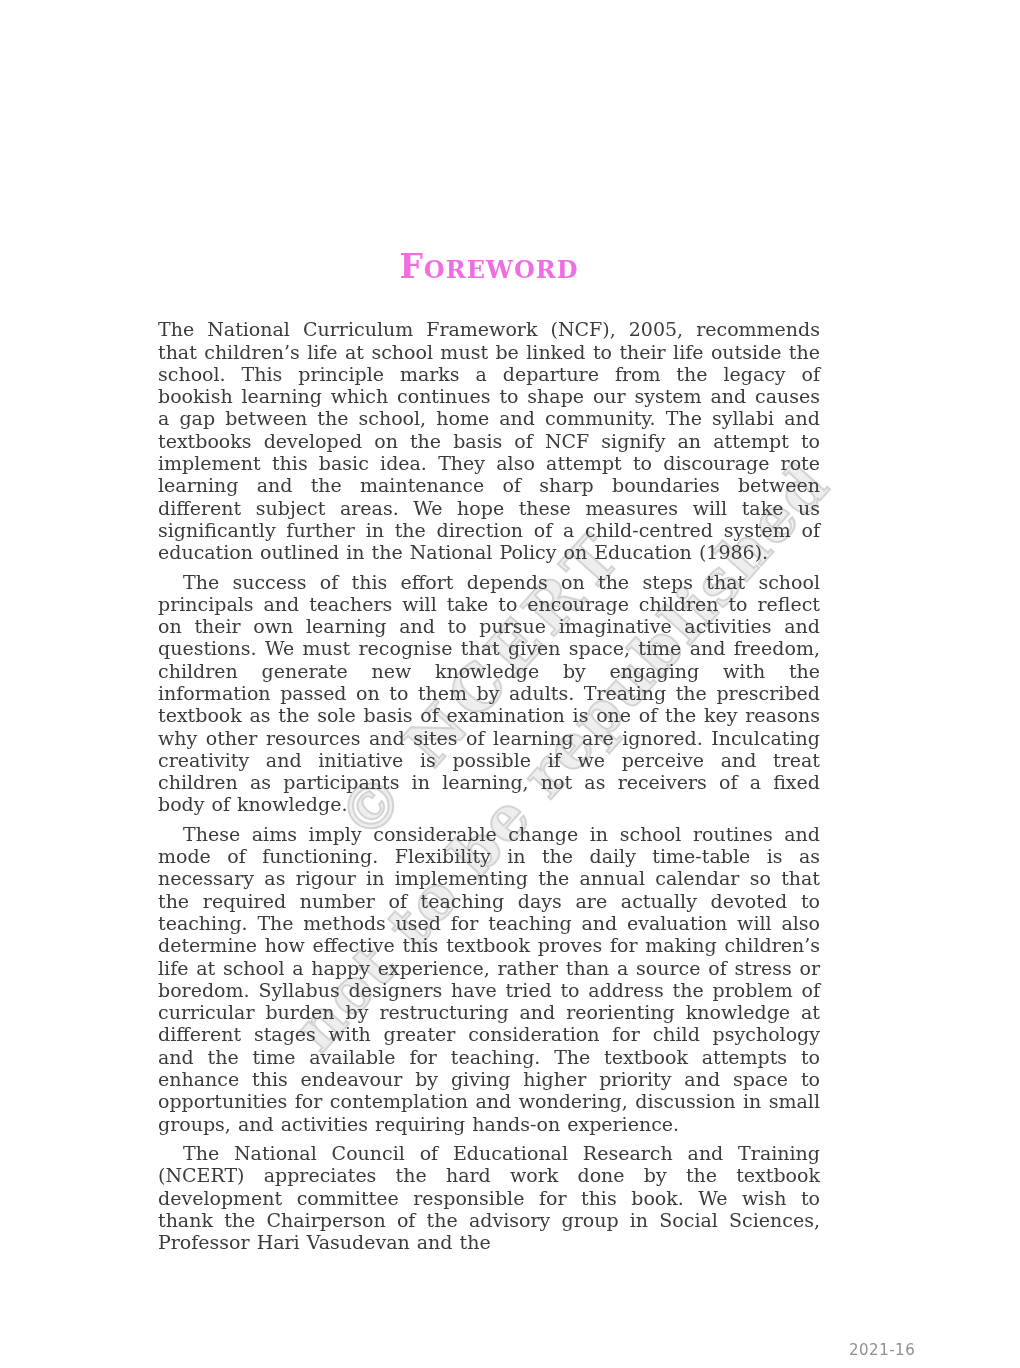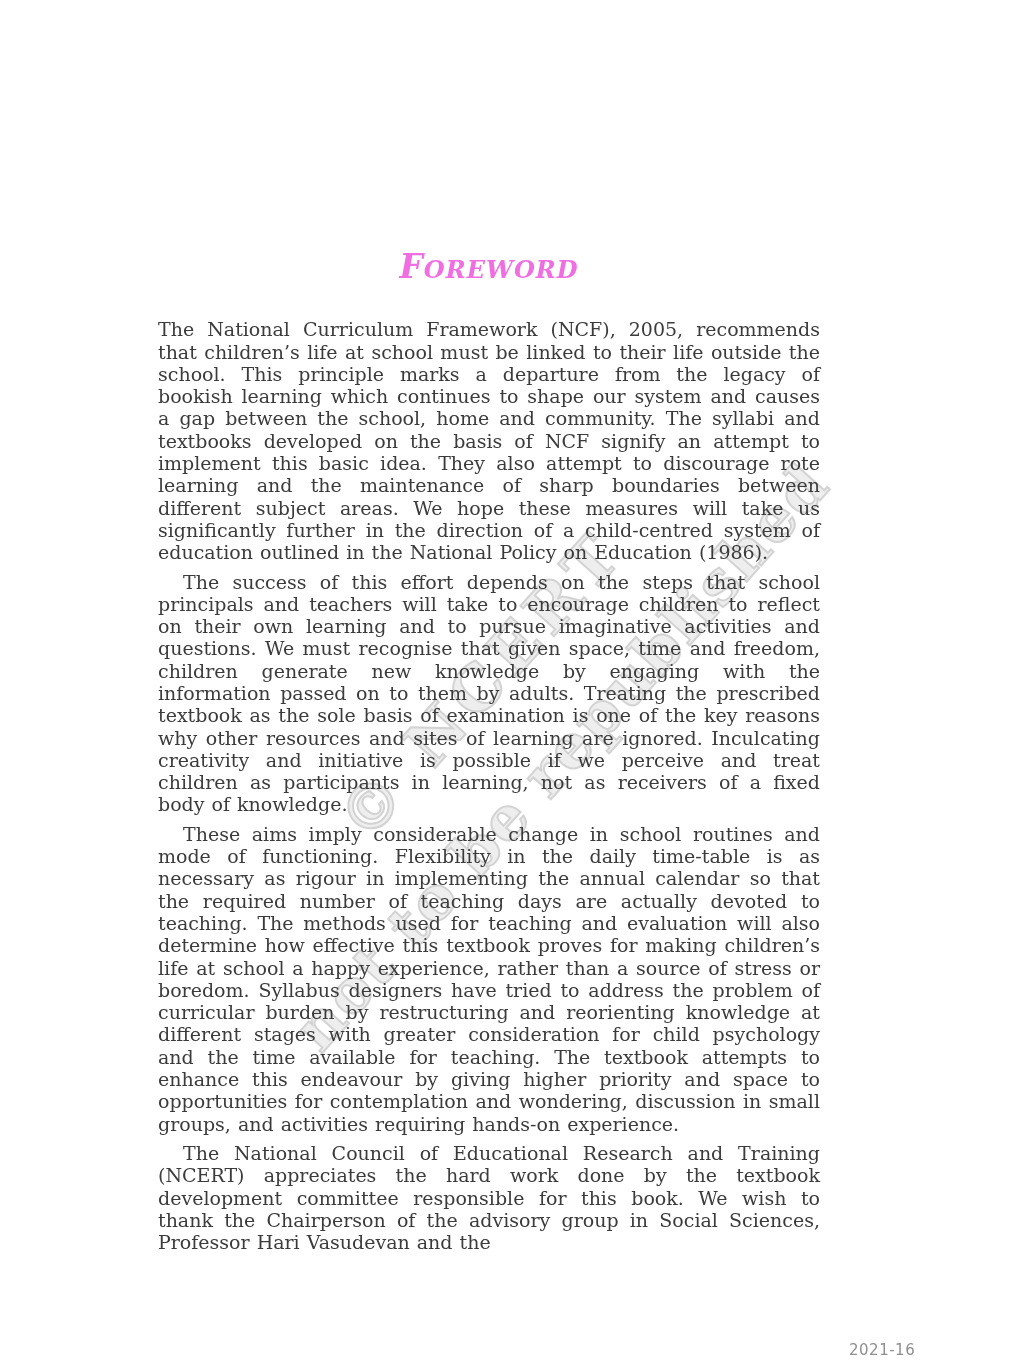--- a/index.html
+++ b/index.html
@@ -49,21 +49,20 @@
   .title {
     margin: 0;
     text-align: center;
     font-family: "DejaVu Serif", serif;
     font-weight: bold;
     font-size: 24px;
     line-height: 1.25;
     letter-spacing: 1px;
     color: #f06ee2;
     text-transform: uppercase;
-    font-style: italic;
   }
   .title::first-letter {
     font-size: 33px;
   }
   .para {
     margin: 0 0 7px 0;
     font-size: 19px;
     line-height: 22.3px;
     color: #3b3b3b;
     text-align: justify;

